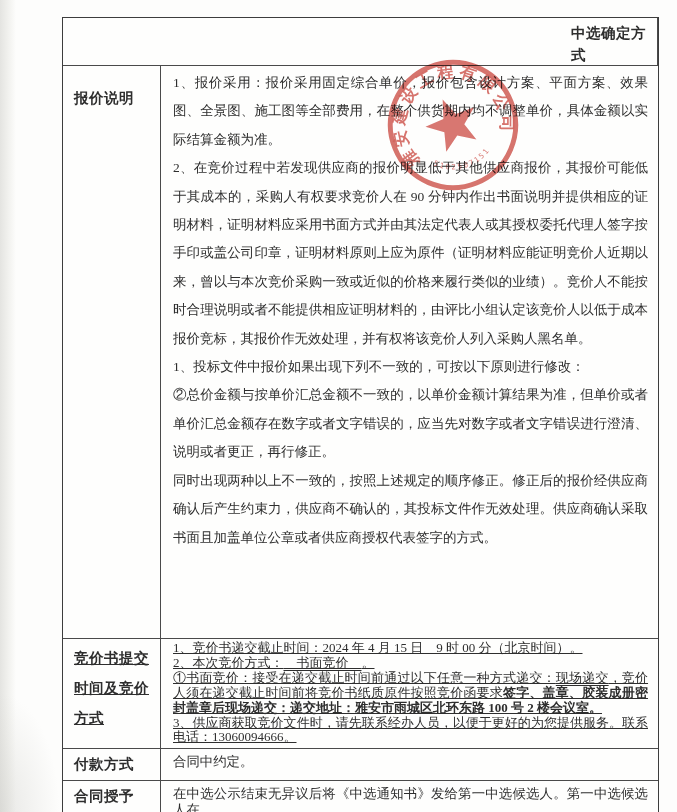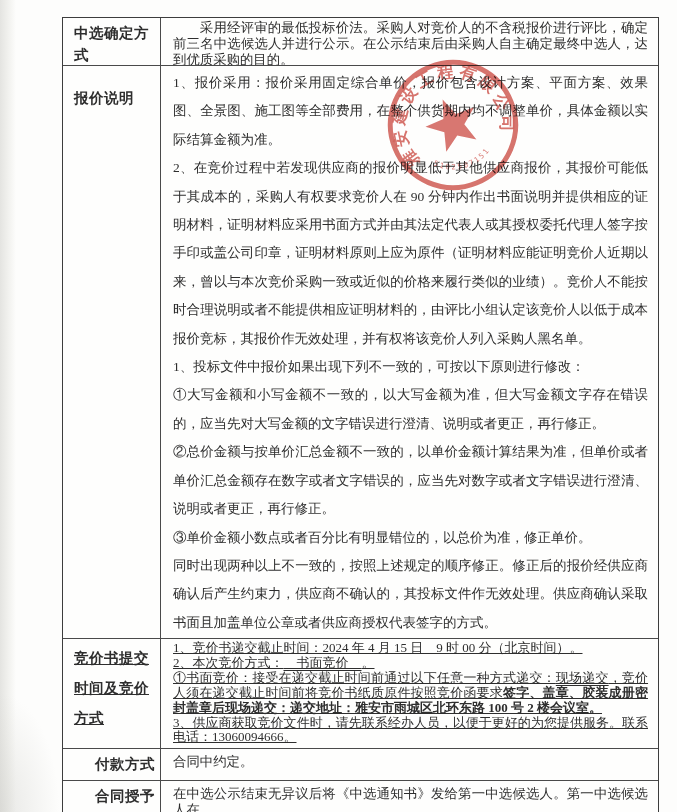--- a/index.html
+++ b/index.html
@@ -44,53 +44,48 @@
   .para{margin:0;}
   .para.indent{text-indent:2em;}
   .b{font-weight:700;}
   .u{text-decoration:underline;text-underline-offset:3px;}
   
   .row-normal .cell-content{font-size:13.4px;line-height:16px;padding-top:2px;}
   .row-spacious .cell-content{font-size:13.5px;line-height:28.4px;padding-top:3px;}
   .row-tight .cell-content{font-size:13px;line-height:14.9px;padding-top:2px;}
   .row-quotation-notes .cell-label{padding-top:22px;}
   .row-submission .cell-label{line-height:30px;padding-top:4px;}
-  .row-payment .cell-label,.row-contract-award .cell-label{padding-top:5px;text-align:right;}
+  .row-payment .cell-label,.row-contract-award .cell-label{padding-top:5px;}
   .row-payment .cell-content,.row-contract-award .cell-content{padding-top:5px;}
   
   .company-seal{
     position:absolute;left:384px;top:56px;width:138px;height:138px;
     transform:rotate(-22deg);
     opacity:.82;mix-blend-mode:multiply;
     pointer-events:none;
   }
 </style>
 </head>
 <body>
 
 <div class="scan-edge-left"></div>
 <div class="scan-corner-bl"></div>
 
 <div class="doc-table">
   <div>
       <div class="trow row-normal row-winner-determination" style="height: 48px; justify-content: flex-end;">
         <div class="cell-label">中选确定方式</div>
-        <div class="cell-content">
-          <p class="para indent"><span>采用经评审的最低投标价法。采购人对竞价人的不含税报价进行评比，确定前三名中选候选人并进行公示。在公示结束后由采购人自主确定最终中选人，达到优质采购的目的。</span></p>
-        </div>
       </div>
       <div class="trow row-spacious row-quotation-notes" style="height: 573px;">
         <div class="cell-label">报价说明</div>
         <div class="cell-content">
           <p class="para"><span>1、报价采用：报价采用固定综合单价，报价包含设计方案、平面方案、效果图、全景图、施工图等全部费用，在整个供货期内均不调整单价，具体金额以实际结算金额为准。</span></p>
           <p class="para"><span>2、在竞价过程中若发现供应商的报价明显低于其他供应商报价，其报价可能低于其成本的，采购人有权要求竞价人在 90 分钟内作出书面说明并提供相应的证明材料，证明材料应采用书面方式并由其法定代表人或其授权委托代理人签字按手印或盖公司印章，证明材料原则上应为原件（证明材料应能证明竞价人近期以来，曾以与本次竞价采购一致或近似的价格来履行类似的业绩）。竞价人不能按时合理说明或者不能提供相应证明材料的，由评比小组认定该竞价人以低于成本报价竞标，其报价作无效处理，并有权将该竞价人列入采购人黑名单。</span></p>
           <p class="para"><span>1、投标文件中报价如果出现下列不一致的，可按以下原则进行修改：</span></p>
-          <p class="para"><span>①大写金额和小写金额不一致的，以大写金额为准，但大写金额文字存在错误的，应当先对大写金额的文字错误进行澄清、说明或者更正，再行修正。</span></p>
           <p class="para"><span>②总价金额与按单价汇总金额不一致的，以单价金额计算结果为准，但单价或者单价汇总金额存在数字或者文字错误的，应当先对数字或者文字错误进行澄清、说明或者更正，再行修正。</span></p>
-          <p class="para"><span>③单价金额小数点或者百分比有明显错位的，以总价为准，修正单价。</span></p>
           <p class="para"><span>同时出现两种以上不一致的，按照上述规定的顺序修正。修正后的报价经供应商确认后产生约束力，供应商不确认的，其投标文件作无效处理。供应商确认采取书面且加盖单位公章或者供应商授权代表签字的方式。</span></p>
         </div>
       </div>
       <div class="trow row-tight row-submission" style="height: 110px; text-decoration: underline;">
         <div class="cell-label">竞价书提交时间及竞价方式</div>
         <div class="cell-content">
           <p class="para"><span>1、竞价书递交截止时间：2024 年 4 月 15 日　9 时 00 分（北京时间）。</span></p>
           <p class="para"><span>2、本次竞价方式：</span><span class="u">　书面竞价　</span><span>。</span></p>
           <p class="para"><span>①书面竞价：接受在递交截止时间前通过以下任意一种方式递交：</span><span class="u">现场递交</span><span>，竞价人须在递交截止时间前将竞价书纸质原件按照竞价函要求</span><span class="b">签字、盖章、胶装成册密封盖章后现场递交：递交地址：雅安市雨城区北环东路 100 号 2 楼会议室。</span></p>
           <p class="para"><span>3、供应商获取竞价文件时，请先联系经办人员，以便于更好的为您提供服务。联系电话：13060094666。</span></p>

